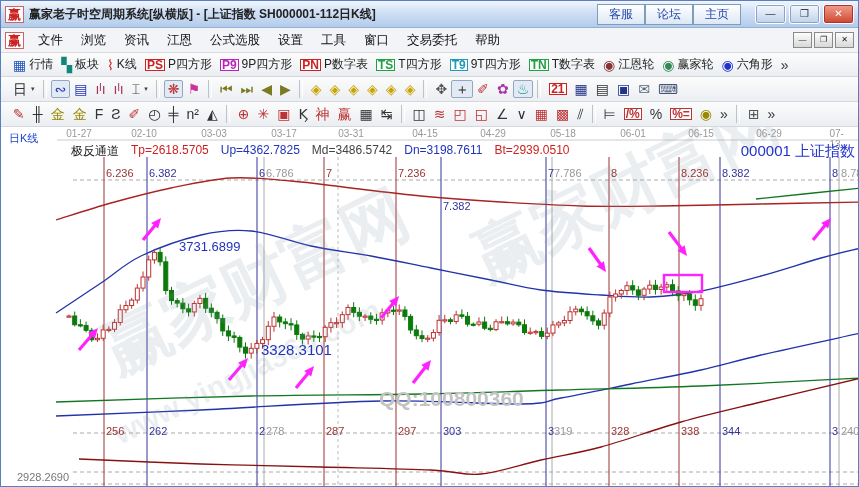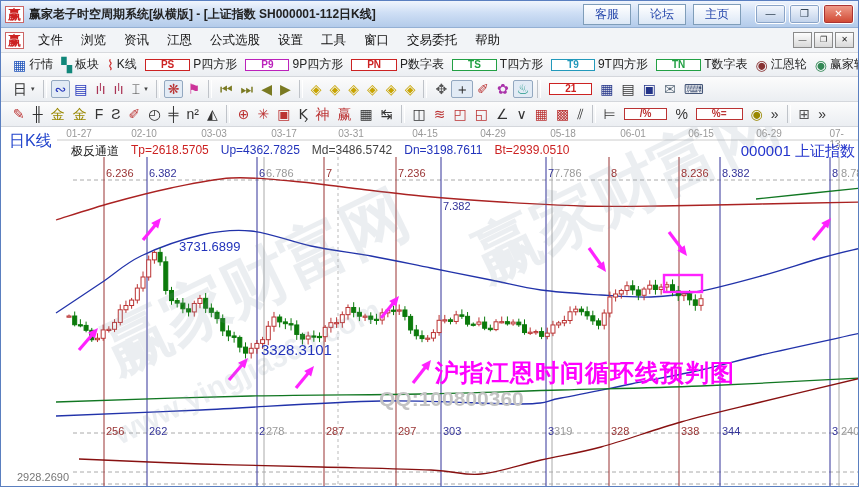--- a/index.html
+++ b/index.html
@@ -2,42 +2,42 @@
 <html><head>
 <meta charset="utf-8">
 <style>
   html,body{margin:0;padding:0;background:#888;}
   body{font-family:"Liberation Sans","DejaVu Sans",sans-serif;}
   .win{width:859px;height:487px;background:#fff;border:1px solid #5a7fc0;box-sizing:border-box;overflow:hidden;position:relative;}
   
   .titlebar{height:27px;background:linear-gradient(#f0f5fd,#cfdff5 45%,#b3cbea);border-bottom:1px solid #94b0d4;display:flex;align-items:center;padding:0 4px;box-sizing:border-box;}
   .appicon{color:#c22;font-weight:bold;font-size:13px;border:1px solid #c66;background:#fff;padding:0 2px;margin-right:5px;line-height:15px;}
   .title{font-size:12px;font-weight:bold;color:#222;white-space:nowrap;overflow:hidden;flex:0 1 auto;}
-  .tb-links{margin-left:auto;display:flex;gap:7px;margin-right:14px;border-radius:10px;}
+  .tb-links{margin-left:auto;display:flex;margin-right:14px;border-radius:10px;}
   .qlink{font-size:12px;color:#2244aa;background:linear-gradient(#ffffff,#dde8f6);border:1px solid #7f9db9;padding:1px 11px;cursor:default;}
   .winbtns{display:flex;gap:3px;}
   .wb{width:29px;height:18px;border:1px solid #fff;border-radius:3px;background:linear-gradient(#f5f8fd,#bfd1ea);box-shadow:0 0 0 1px #8aa4c8 inset;font-size:10px;color:#345;text-align:center;line-height:17px;}
   .wb.close{background:linear-gradient(#f0a08e,#cf4530);color:#fff;box-shadow:0 0 0 1px #a33 inset;font-weight:bold;}
   
   .menubar{height:25px;background:#f2f4f7;border-bottom:1px solid #d8dade;display:flex;align-items:center;padding:0 4px;font-size:12.5px;box-sizing:border-box;}
   .menu-item{padding:3px 9px;color:#111;}
   .mdi{margin-left:auto;display:flex;gap:2px;}
   .mdib{width:17px;height:14px;border:1px solid #8a8a8a;background:linear-gradient(#fdfdfd,#d8d8d8);font-size:8px;text-align:center;line-height:13px;color:#222;}
   
   .toolbar{background:linear-gradient(#fcfcfc,#ebeef2);border-bottom:1px solid #d4d7dc;display:flex;align-items:center;padding:0 4px 0 8px;box-sizing:border-box;}
   #tb1{height:24px;} #tb2{height:25px;} #tb3{height:25px;}
   .tbtn{display:flex;align-items:center;gap:3px;padding:1px 3px;border:1px solid transparent;border-radius:2px;font-size:12px;color:#222;white-space:nowrap;}
   .tbtn.pressed{border:1px solid #93a8c0;background:#e2ebf5;}
   .icon-g{font-size:14px;line-height:14px;}
-  .tile{font-size:10px;font-weight:bold;border:1px solid currentColor;padding:0 15px;line-height:10px;background:#fff;}
+  .tile{font-size:12px;font-weight:bold;border:1px solid currentColor;padding:0 1px;line-height:10px;background:#fff;}
   .dd{font-size:7px;color:#444;margin-left:1px;}
   .sep{width:2px;height:18px;border-left:1px solid #bfc3c9;border-right:1px solid #fff;margin:0 4px;}
   
   .chart{position:relative;height:361px;background:#fff;overflow:hidden;}
-  .panel-label{position:absolute;left:8px;top:4px;color:#2244cc;font-size:16px;z-index:3;}
+  .panel-label{position:absolute;left:8px;top:4px;color:#2244cc;font-size:11px;z-index:3;}
   .date-tick{position:absolute;top:1px;transform:translateX(-50%);color:#999;font-size:10px;z-index:3;}
   .ind-row{position:absolute;left:70px;top:16px;font-size:12px;display:flex;gap:12px;z-index:3;white-space:nowrap;}
   .symbol{position:absolute;right:3px;top:15px;color:#2233cc;font-size:15px;z-index:3;}
   .glabel{position:absolute;font-size:11px;z-index:3;white-space:nowrap;}
   .plabel{position:absolute;color:#2233bb;z-index:3;white-space:nowrap;}
   .anno-title{position:absolute;left:434px;top:230px;font-size:24px;font-weight:bold;color:#ff00ff;letter-spacing:1px;z-index:3;white-space:nowrap;}
   .qq{position:absolute;left:378px;top:260px;font-size:21px;font-weight:bold;color:#c3c3c3;z-index:3;}
   .bl{position:absolute;left:16px;top:344px;font-size:11px;color:#777;z-index:3;}
   .wm{position:absolute;transform:rotate(-26deg);color:#8899aa;font-weight:bold;opacity:.16;white-space:nowrap;z-index:2;pointer-events:none;}
   #csvg{position:absolute;left:0;top:0;z-index:1;}
@@ -687,17 +687,16 @@
         <span class="glabel" style="left: 721px; top: 298px; color: rgb(51, 51, 153);">344</span>
         <span class="glabel" style="left: 831px; top: 40px; color: rgb(51, 51, 153);">8</span>
         <span class="glabel" style="left: 831px; top: 298px; color: rgb(51, 51, 153);">3</span>
         <span class="glabel" style="left: 840px; top: 40px; color: rgb(153, 153, 153);">8.786</span>
         <span class="glabel" style="left: 840px; top: 298px; color: rgb(153, 153, 153);">240</span>
       </div>
     <div id="priceLabels">
         <span class="plabel" style="left: 178px; top: 112px; font-size: 13px;">3731.6899</span>
         <span class="plabel" style="left: 260px; top: 214px; font-size: 15px;">3328.3101</span>
       </div>
-    <div class="anno-title">沪指江恩时间循环线预判图</div>
     <div class="qq">QQ:100800360</div>
     <div class="bl">2928.2690</div>
   </div>
 </div>
 
 </body></html>

